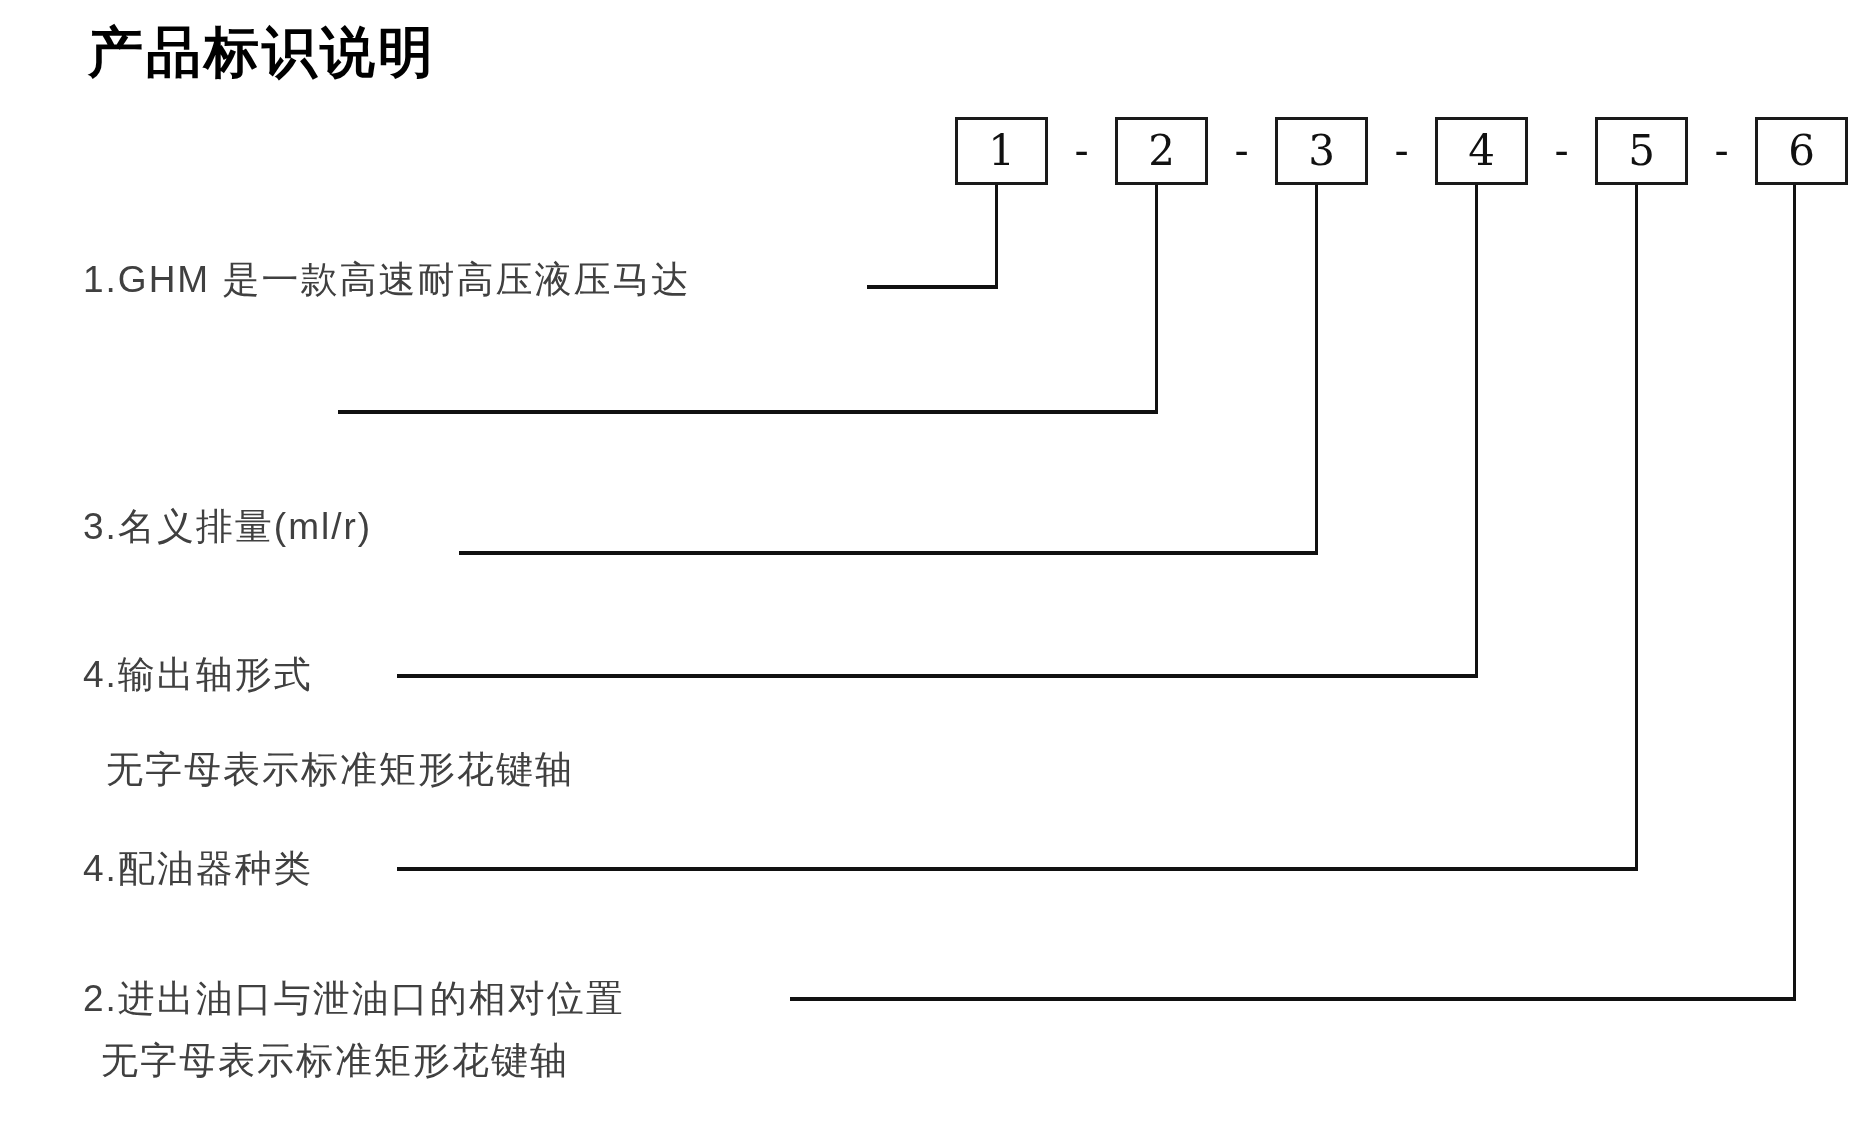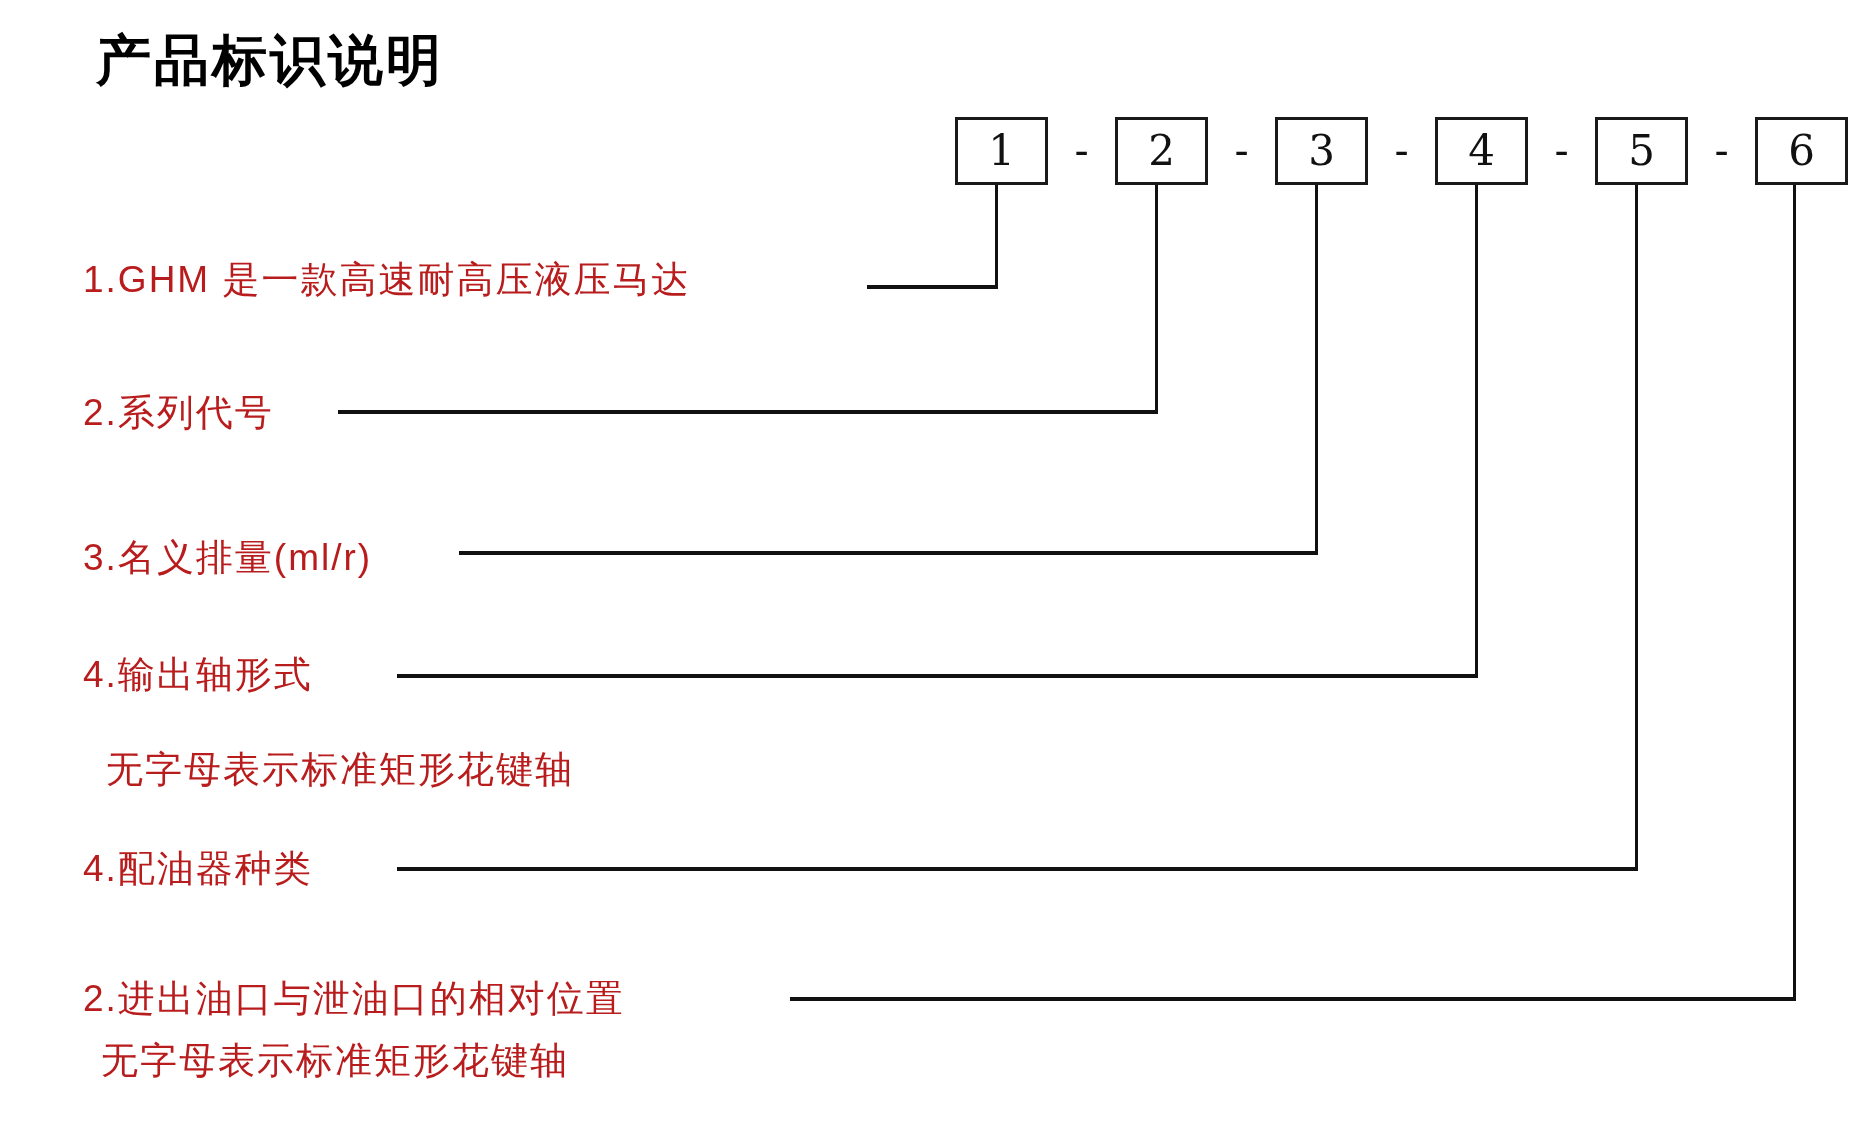--- a/index.html
+++ b/index.html
@@ -13,21 +13,21 @@
     height: 1138px;
     background: #ffffff;
     overflow: hidden;
     font-family: "Liberation Sans", "DejaVu Sans", sans-serif;
     color: #000000;
   }
   .title {
     position: absolute;
     left: 80px;
     top: 8px;
-    margin: 16px;
+    margin: 8px;
     font-family: "DejaVu Serif", "Liberation Serif", serif;
     font-weight: 700;
     font-size: 55px;
     letter-spacing: 3px;
     color: #000000;
     white-space: nowrap;
   }
   .code-box {
     position: absolute;
     top: 117px;
@@ -65,21 +65,21 @@
   .hline {
     position: absolute;
     height: 4px;
     background: #111111;
   }
   .label {
     position: absolute;
     font-size: 37px;
     letter-spacing: 2px;
     line-height: 48px;
-    color: #b91c1c;
+    color: #404040;
     white-space: nowrap;
   }
 </style>
 </head>
 <body>
 
 <div class="canvas">
 
   <h1 class="title">产品标识说明</h1>
 
@@ -116,21 +116,20 @@
   <div class="vline" style="left:1793px; top:185px; height:816px"></div>
 
   <div class="hline" style="left:867px; top:285px; width:131px"></div>
   <div class="hline" style="left:338px; top:410px; width:820px"></div>
   <div class="hline" style="left:459px; top:551px; width:859px"></div>
   <div class="hline" style="left:397px; top:674px; width:1081px"></div>
   <div class="hline" style="left:397px; top:867px; width:1241px"></div>
   <div class="hline" style="left:790px; top:997px; width:1006px"></div>
 
   <div class="label" style="left:83px;  top:256px">1.GHM 是一款高速耐高压液压马达</div>
-  <div class="label" style="left:83px;  top:389px">2.系列代号</div>
-  <div class="label" style="left:83px;  top:534px">3.名义排量(ml/r)</div>
+  <div class="label" style="left:83px;  top:503px">3.名义排量(ml/r)</div>
   <div class="label" style="left:83px;  top:651px">4.输出轴形式</div>
   <div class="label" style="left:106px; top:746px">无字母表示标准矩形花键轴</div>
   <div class="label" style="left:83px;  top:845px">4.配油器种类</div>
   <div class="label" style="left:83px;  top:975px">2.进出油口与泄油口的相对位置</div>
   <div class="label" style="left:101px; top:1037px">无字母表示标准矩形花键轴</div>
 
 </div>
 
 </body></html>

